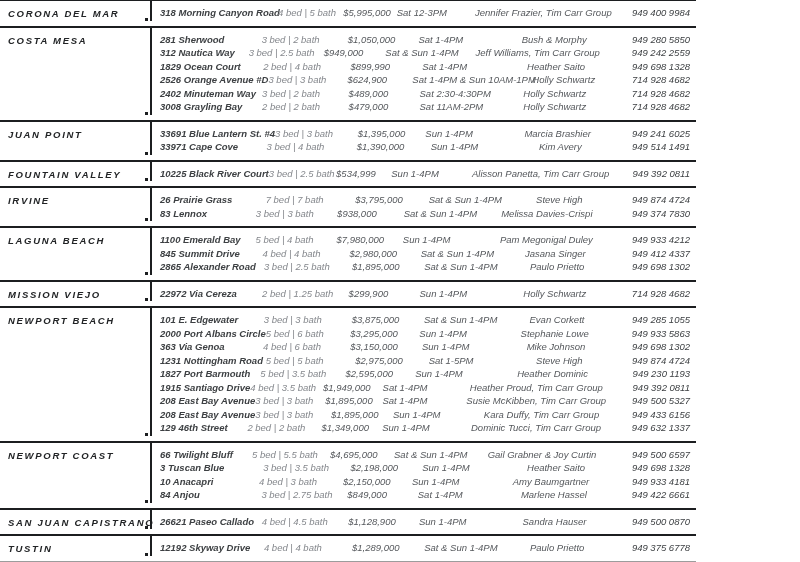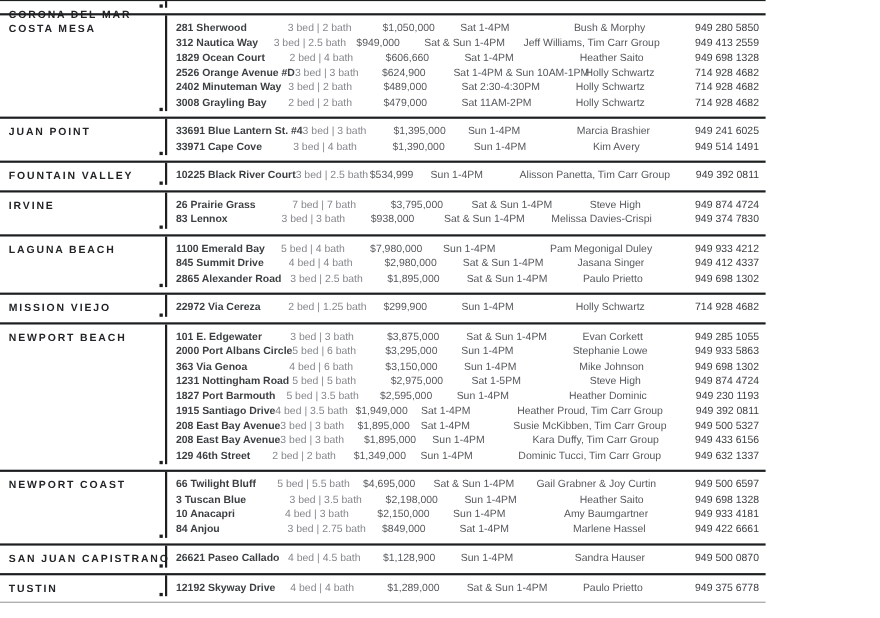--- a/index.html
+++ b/index.html
@@ -12,20 +12,21 @@
   *{margin:0;padding:0;box-sizing:border-box;}
   html,body{background:#fff;}
   body{
     width:800px;height:562px;overflow:hidden;
     font-family:"Liberation Sans","DejaVu Sans",sans-serif;
   }
   .table{
     position:relative;width:696px;
     border-top:1px solid var(--rule);
     border-bottom:1px solid var(--bottom-rule);
+    font-style:italic;
   }
   .section{
     position:relative;
     border-top:2px solid var(--rule);
     padding:5px 6px 6px 160px;
   }
   .section:first-child{border-top:none;}
   .city{
     position:absolute;left:8px;top:7px;
     font-size:9.5px;font-weight:bold;letter-spacing:1.7px;
@@ -51,20 +52,30 @@
   .c-phone{width:120px;text-align:right;color:var(--text-primary);}
 </style>
 </head>
 <body>
 
 <div class="table">
   <div class="section">
     <span class="city">CORONA DEL MAR</span>
     <span class="vrule"></span>
     <span class="vdot"></span>
+    <div>
+  <div class="row">
+    <span class="c-addr">318 Morning Canyon Road</span>
+    <span class="c-bb">4 bed | 5 bath</span>
+    <span class="c-price">$5,995,000</span>
+    <span class="c-time">Sat 12-3PM</span>
+    <span class="c-agent">Jennifer Frazier, Tim Carr Group</span>
+    <span class="c-phone">949 400 9984</span>
+  </div>
+</div>
   </div>
 
   <div class="section">
     <span class="city">COSTA MESA</span>
     <span class="vrule"></span>
     <span class="vdot"></span>
     <div>
   <div class="row">
     <span class="c-addr">281 Sherwood</span>
     <span class="c-bb">3 bed | 2 bath</span>
@@ -73,27 +84,27 @@
     <span class="c-agent">Bush &amp; Morphy</span>
     <span class="c-phone">949 280 5850</span>
   </div>
 
   <div class="row">
     <span class="c-addr">312 Nautica Way</span>
     <span class="c-bb">3 bed | 2.5 bath</span>
     <span class="c-price">$949,000</span>
     <span class="c-time">Sat &amp; Sun 1-4PM</span>
     <span class="c-agent">Jeff Williams, Tim Carr Group</span>
-    <span class="c-phone">949 413 2559</span>
+    <span class="c-phone">949 242 2559</span>
   </div>
 
   <div class="row">
     <span class="c-addr">1829 Ocean Court</span>
     <span class="c-bb">2 bed | 4 bath</span>
-    <span class="c-price">$606,660</span>
+    <span class="c-price">$899,990</span>
     <span class="c-time">Sat 1-4PM</span>
     <span class="c-agent">Heather Saito</span>
     <span class="c-phone">949 698 1328</span>
   </div>
 
   <div class="row">
     <span class="c-addr">2526 Orange Avenue #D</span>
     <span class="c-bb">3 bed | 3 bath</span>
     <span class="c-price">$624,900</span>
     <span class="c-time">Sat 1-4PM &amp; Sun 10AM-1PM</span>

